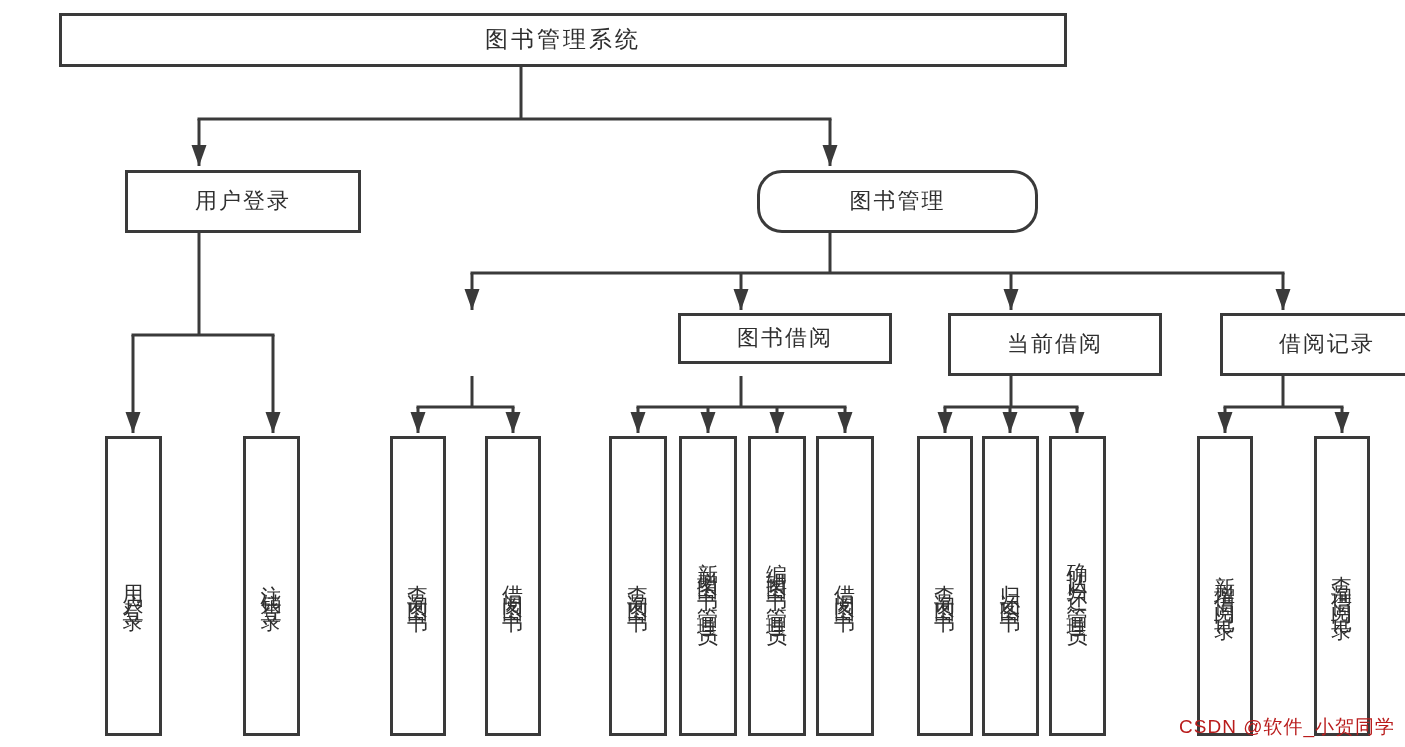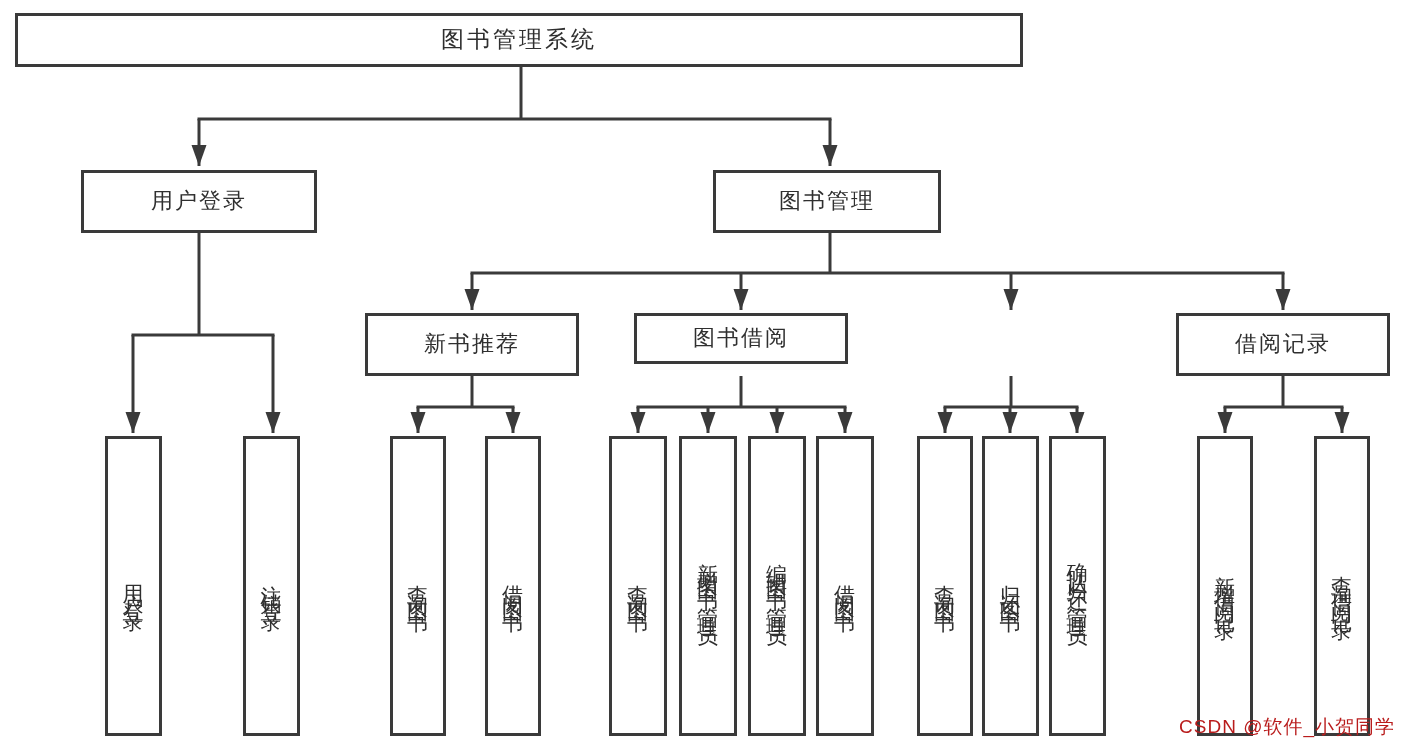--- a/index.html
+++ b/index.html
@@ -24,20 +24,21 @@
     border: 3px solid #3a3a3a;
     display: flex;
     align-items: center;
     justify-content: center;
     text-align: center;
     line-height: 1.2;
   }
   .node.h {
     font-size: 22px;
     letter-spacing: 2px;
+    margin-left: 44px;
   }
   .node.root {
     font-size: 23px;
     letter-spacing: 3px;
   }
   .node.v {
     writing-mode: vertical-rl;
     text-orientation: mixed;
     font-size: 21px;
     letter-spacing: 9px;
@@ -115,24 +116,24 @@
       <path d="M1283,376 V407"></path>
       <path d="M1223.5,407 H1343.5"></path>
       <path d="M1225,407 V433" marker-end="url(#arrow)"></path>
       <path d="M1342,407 V433" marker-end="url(#arrow)"></path>
     </g>
   </svg>
 
   <div class="node h root" style="left:15px; top:13px; width:1008px; height:54px;">图书管理系统</div>
 
   <div class="node h" style="left:81px; top:170px; width:236px; height:63px;">用户登录</div>
-  <div class="node h" style="left:713px; top:170px; width:228px; height:63px;">图书管理</div>
+  <div class="node h" style="left:713px; top:170px; width:281px; height:63px;border-radius:25px;">图书管理</div>
 
-  <div class="node h" style="left:365px; top:313px; width:214px; height:63px;">新书推荐</div>
   <div class="node h" style="left:634px; top:313px; width:214px; height:51px;">图书借阅</div>
+  <div class="node h" style="left:904px; top:313px; width:214px; height:63px;">当前借阅</div>
   <div class="node h" style="left:1176px; top:313px; width:214px; height:63px;">借阅记录</div>
 
   <div class="node v" style="left:105px; top:436px; width:57px; height:300px;">用户登录</div>
   <div class="node v" style="left:243px; top:436px; width:57px; height:300px;">注销登录</div>
 
   <div class="node v" style="left:390px; top:436px; width:56px; height:300px;">查询图书</div>
   <div class="node v" style="left:485px; top:436px; width:56px; height:300px;">借阅图书</div>
 
   <div class="node v" style="left:609px; top:436px; width:58px; height:300px;">查询图书</div>
   <div class="node v" style="left:679px; top:436px; width:58px; height:300px;">新增图书（管理员）</div>

